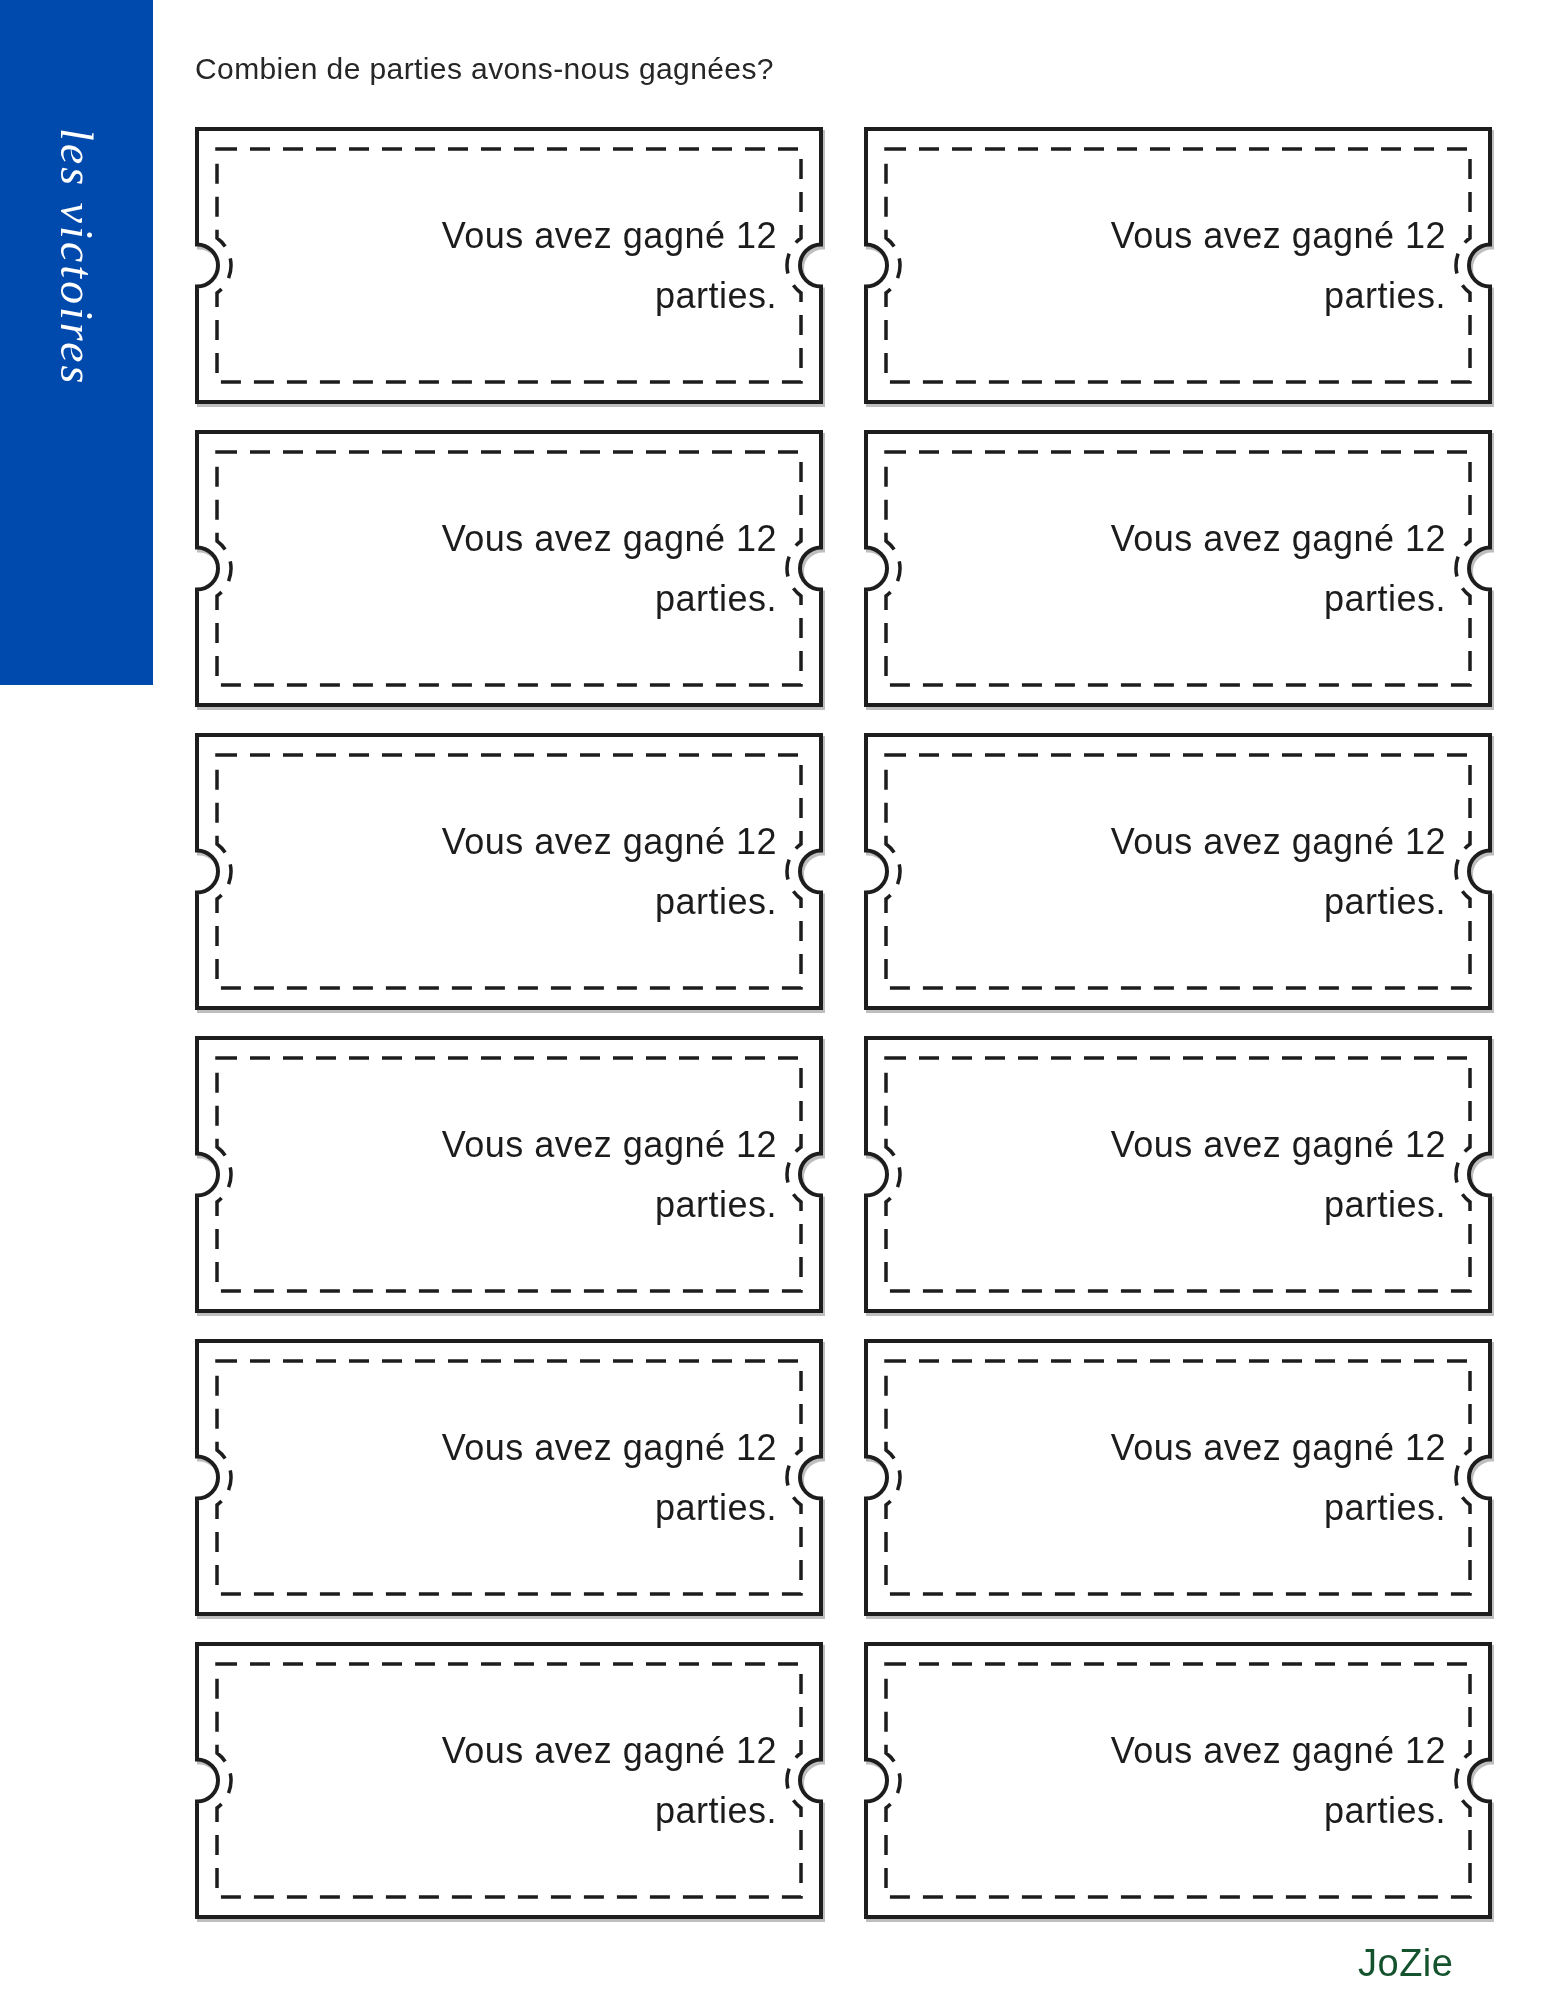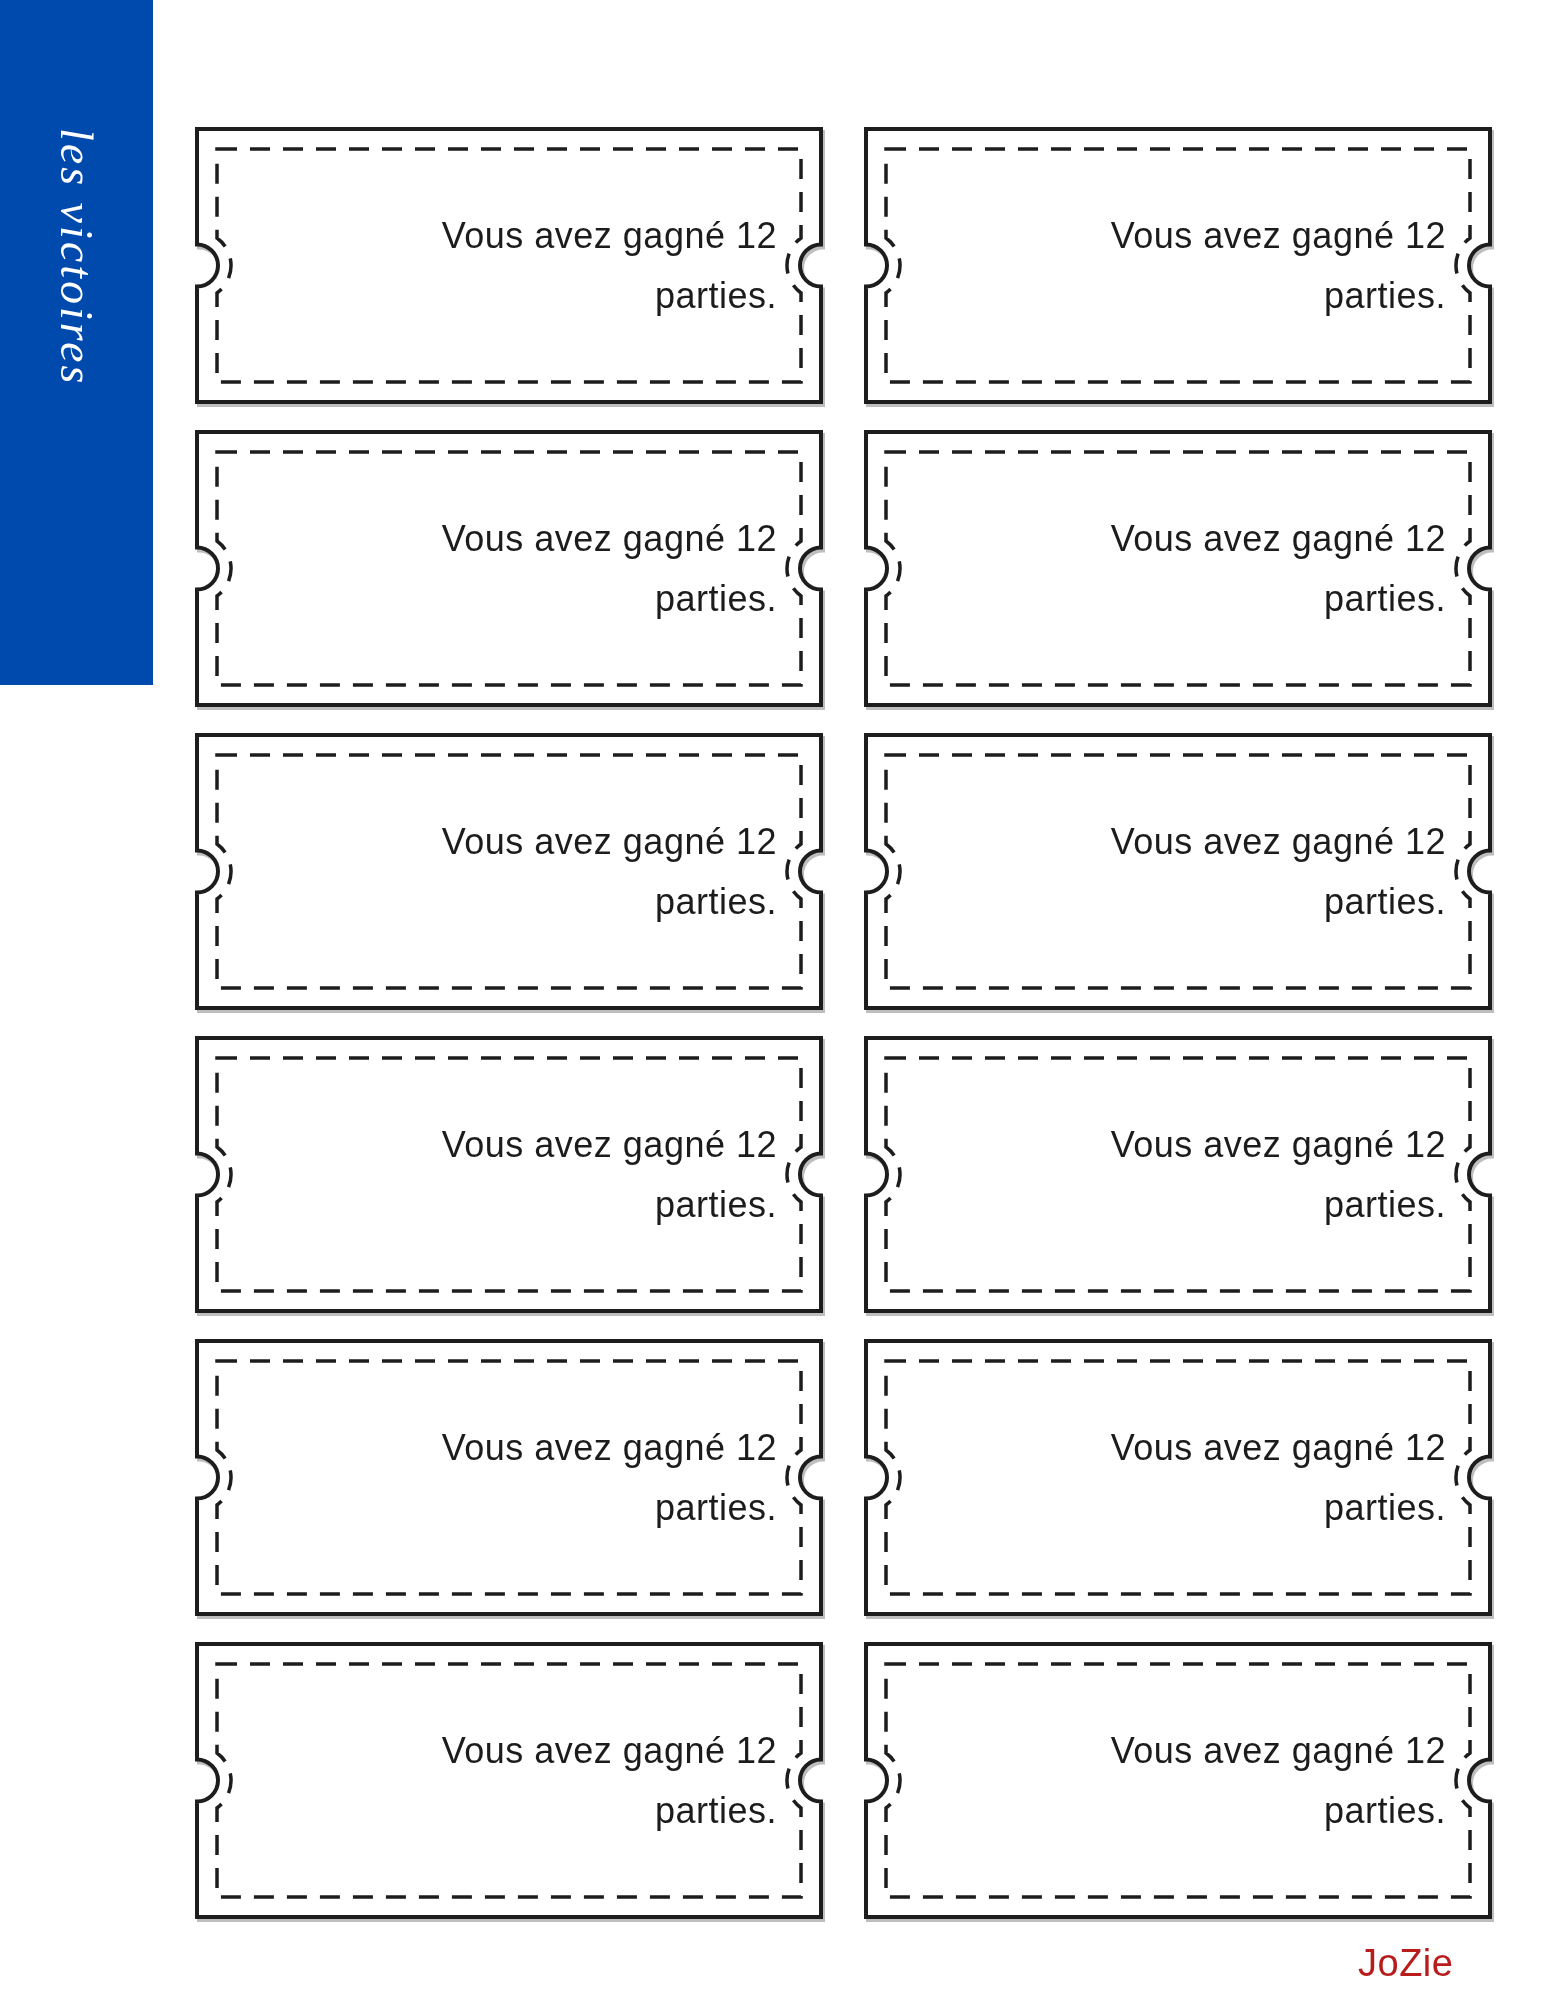--- a/index.html
+++ b/index.html
@@ -90,32 +90,33 @@
     letter-spacing: 0.5px;
     color: #1c1c1c;
   }
 
   .credit {
     position: absolute;
     left: 1358px;
     top: 1942px;
     font-size: 38px;
     letter-spacing: 0.5px;
-    color: #b91c1c;
+    color: #14532d;
   }
 </style>
 </head>
 <body>
 
 <div class="page">
 
   <div class="sidebar">
     <div class="sidebar-label">les victoires</div>
   </div>
 
+  <div class="heading">Combien de parties avons-nous gagnées?</div>
 
   <div class="grid">
   <div class="ticket">
     <svg viewBox="0 0 628 277">
       <path class="ticket-outer" d="M 2 2 L 626 2 L 626 117.5 A 21 21 0 0 0 626 159.5 L 626 275 L 2 275 L 2 159.5 A 21 21 0 0 0 2 117.5 Z"></path>
       <path class="ticket-inner" d="M 22 22 L 606 22 L 606 111 A 34 34 0 0 0 606 166 L 606 255 L 22 255 L 22 166 A 34 34 0 0 0 22 111 Z"></path>
     </svg>
     <div class="ticket-text">
       <div>Vous avez gagné 12</div>
       <div>parties.</div>

